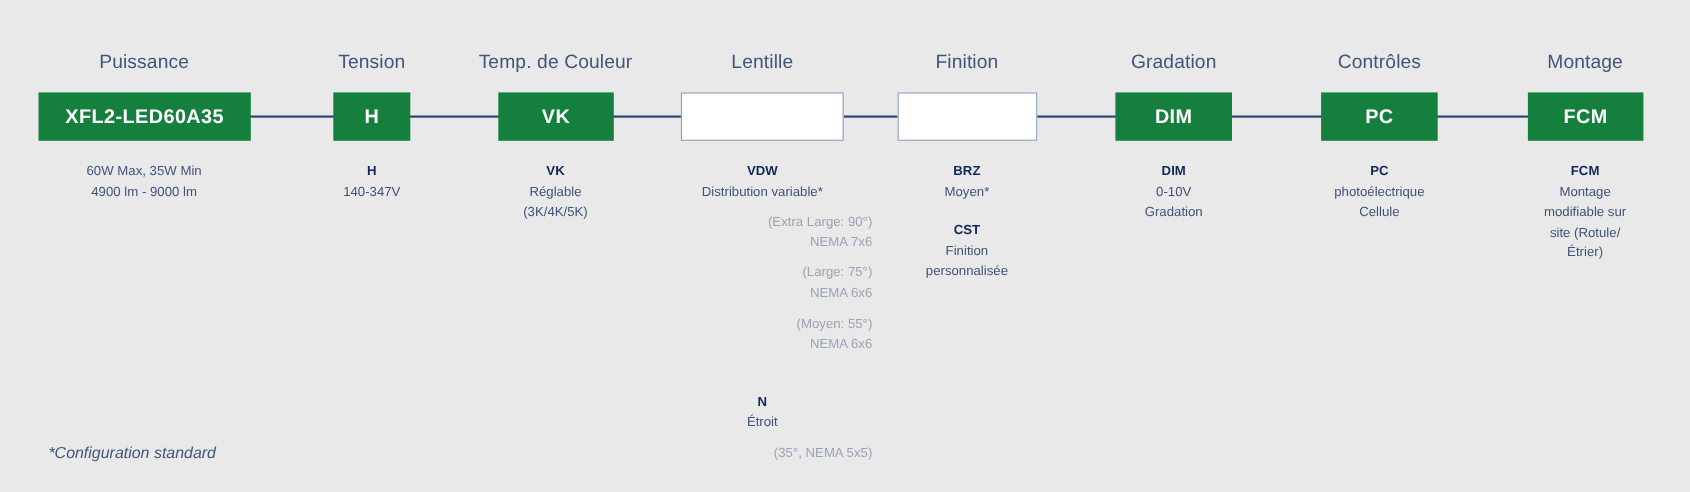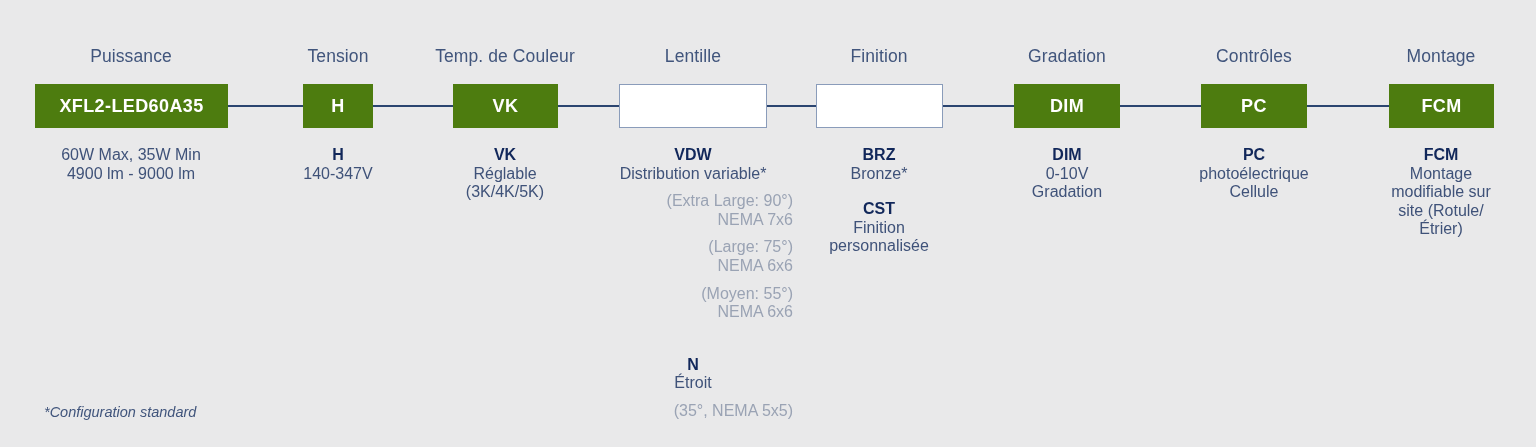--- a/index.html
+++ b/index.html
@@ -57,36 +57,36 @@
     box-sizing: border-box;
     display: flex;
     align-items: center;
     justify-content: center;
     font-size: 18px;
     font-weight: 700;
     letter-spacing: 0.4px;
     z-index: 3;
   }
   .chip.filled {
-    background: #4d7c0f;
+    background: #15803d;
     color: #ffffff;
   }
   .chip.empty {
     background: #ffffff;
     border: 1px solid #8a9cba;
     color: transparent;
   }
 
   
   .desc {
     position: absolute;
     top: 146px;
     left: 0;
     width: 100%;
-    font-size: 16px;
+    font-size: 12px;
     line-height: 18.6px;
     color: #3f5279;
   }
   .desc .code {
     font-weight: 700;
     color: #11275a;
     display: block;
   }
   .desc .label {
     display: block;
@@ -186,21 +186,21 @@
           <span class="sub">(35°, NEMA 5x5)</span>
         </div>
       </div>
     </div>
     <div class="chip empty" style="left: 619px; width: 148px;"></div>
     <div class="col" style="left: 779px; width: 200px;">
       <div class="col-header">Finition</div>
       <div class="desc">
         <div class="group">
           <span class="code">BRZ</span>
-          <span class="label">Bronze*</span>
+          <span class="label">Moyen*</span>
         </div>
         <div class="gap"></div>
         <div class="group">
           <span class="code">CST</span>
           <span class="label">Finition</span>
           <span class="label">personnalisée</span>
         </div>
       </div>
     </div>
     <div class="chip empty" style="left: 816px; width: 127px;"></div>

